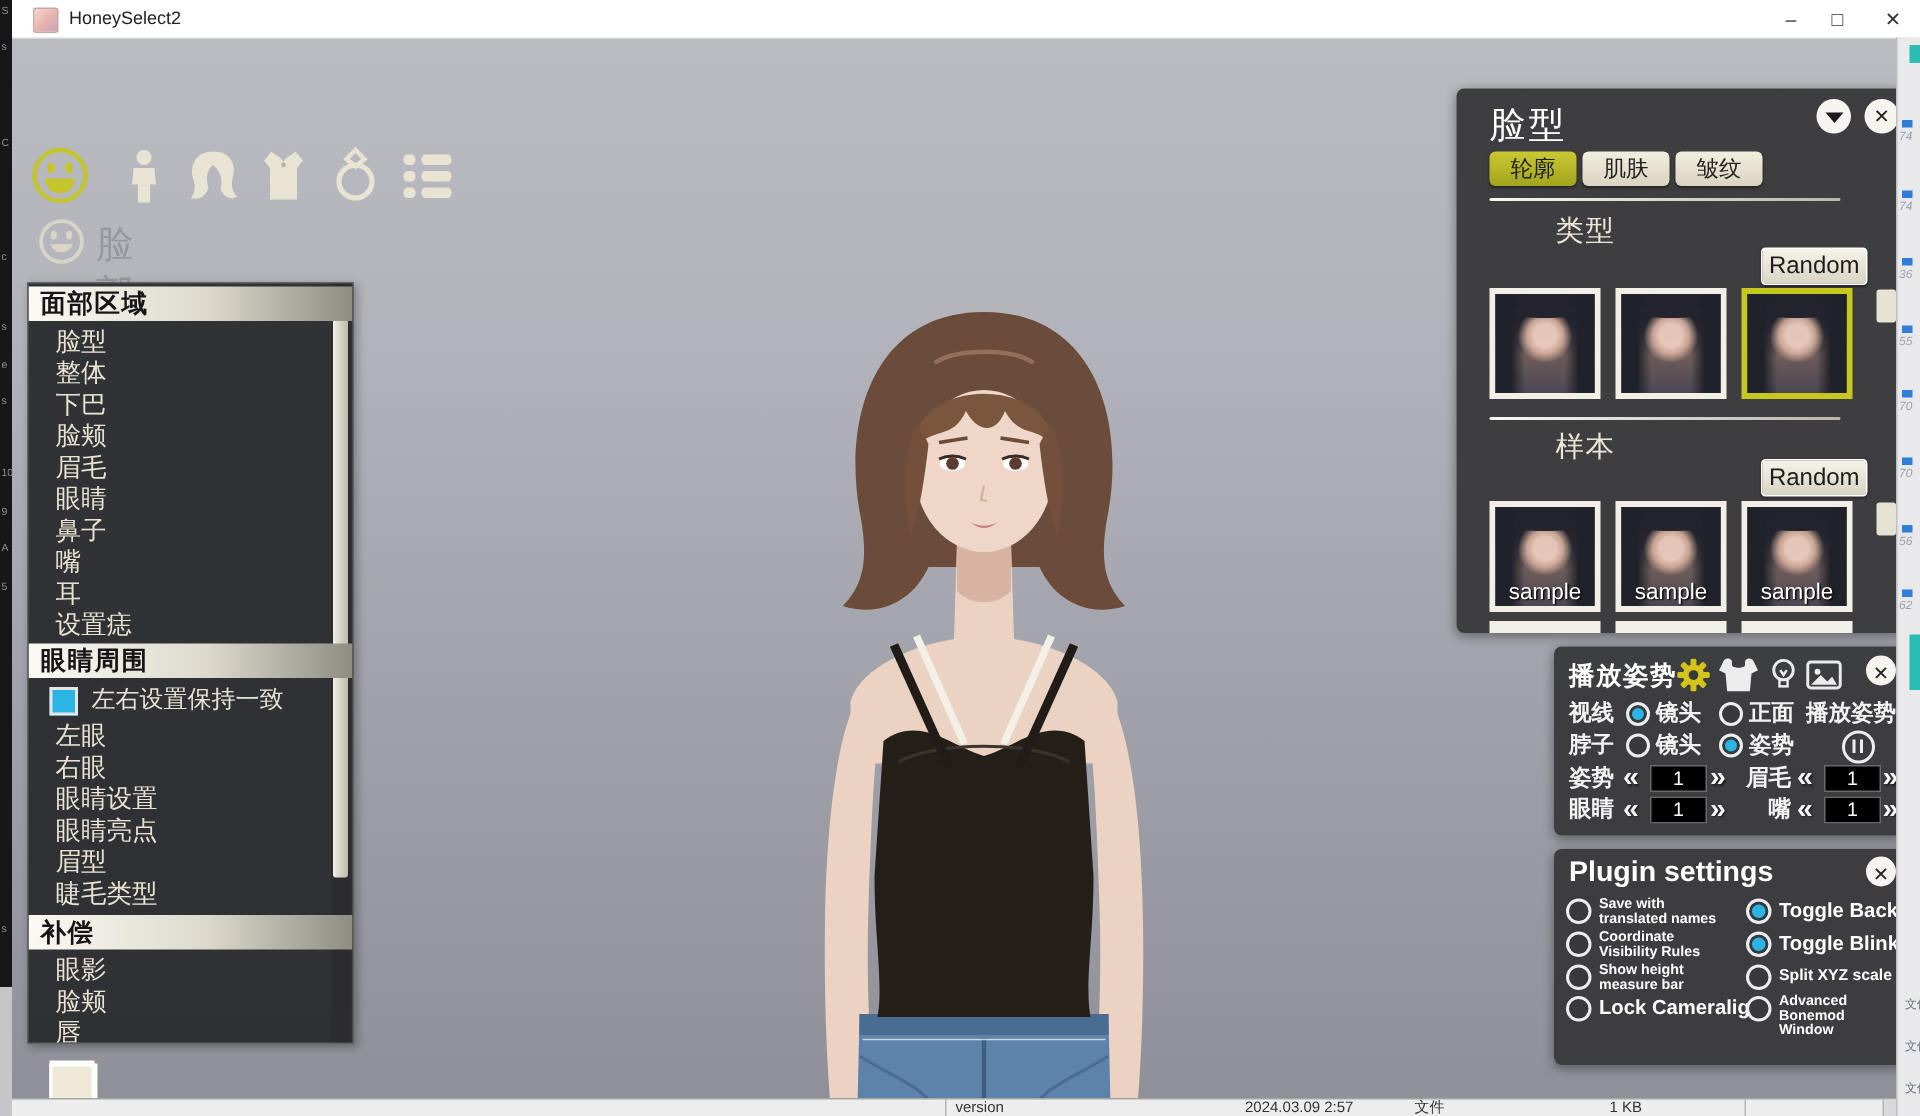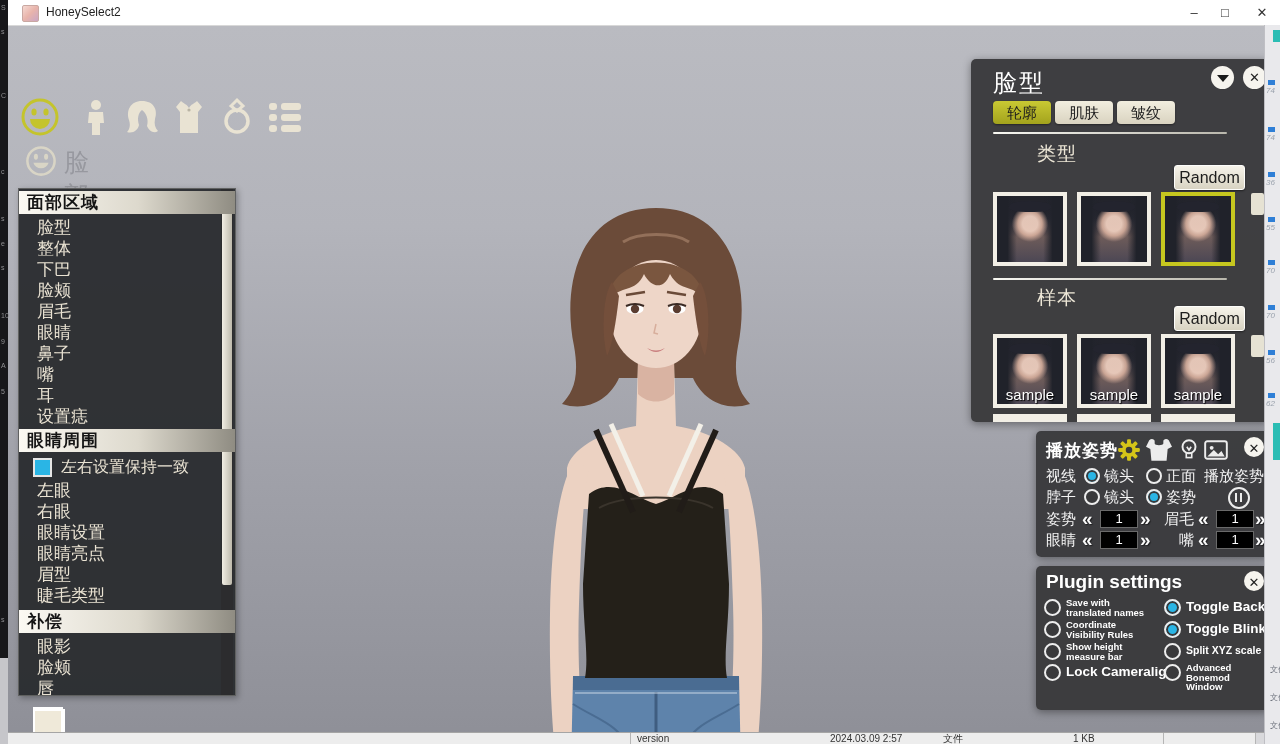--- a/index.html
+++ b/index.html
@@ -87,21 +87,21 @@
                border-radius:50% 50% 40% 40%;background:#23242e;}
   .tcap{position:absolute;left:0;right:0;bottom:1px;text-align:center;font-size:15px;color:#fff;
         text-shadow:1px 1px 1px #000;}
   .fscroll{position:absolute;left:280px;width:13px;height:22px;background:#e6e2d3;border-radius:2px;cursor:pointer;}
   .partial{position:absolute;width:74px;height:8px;background:#f2efe6;}
   
   .state-panel{left:1028px;top:405px;width:234px;height:126px;}
   .sp-title{position:absolute;left:10px;top:8px;font-size:17px;font-weight:600;color:#fff;letter-spacing:1px;}
   .sp-icon{position:absolute;top:6px;width:26px;height:24px;cursor:pointer;}
   .srow{position:absolute;left:0;width:234px;height:20px;}
-  .slabel{position:absolute;top:0;font-size:15px;font-weight:400;color:#f3f3f3;line-height:20px;white-space:nowrap;}
+  .slabel{position:absolute;top:0;font-size:15px;font-weight:700;color:#f3f3f3;line-height:20px;white-space:nowrap;}
   .slabel-r{text-align:right;}
   .radio{position:absolute;top:2px;width:12px;height:12px;border-radius:50%;
          border:2px solid #ededed;background:#39393b;cursor:pointer;}
   .radio.on{background:#2ab5e5;box-shadow:inset 0 0 0 2px #39393b;}
   .chev{position:absolute;top:0;font-size:19px;font-weight:bold;color:#fafafa;line-height:19px;cursor:pointer;
         text-shadow:1px 1px 1px rgba(0,0,0,.5);}
   .chev-l::before{content:"«";}
   .chev-r::before{content:"»";}
   .stepbox{position:absolute;top:1px;width:36px;height:16px;background:#000;border:1px solid #6a6a6a;
            color:#fff;font-size:13px;line-height:16px;text-align:center;}

